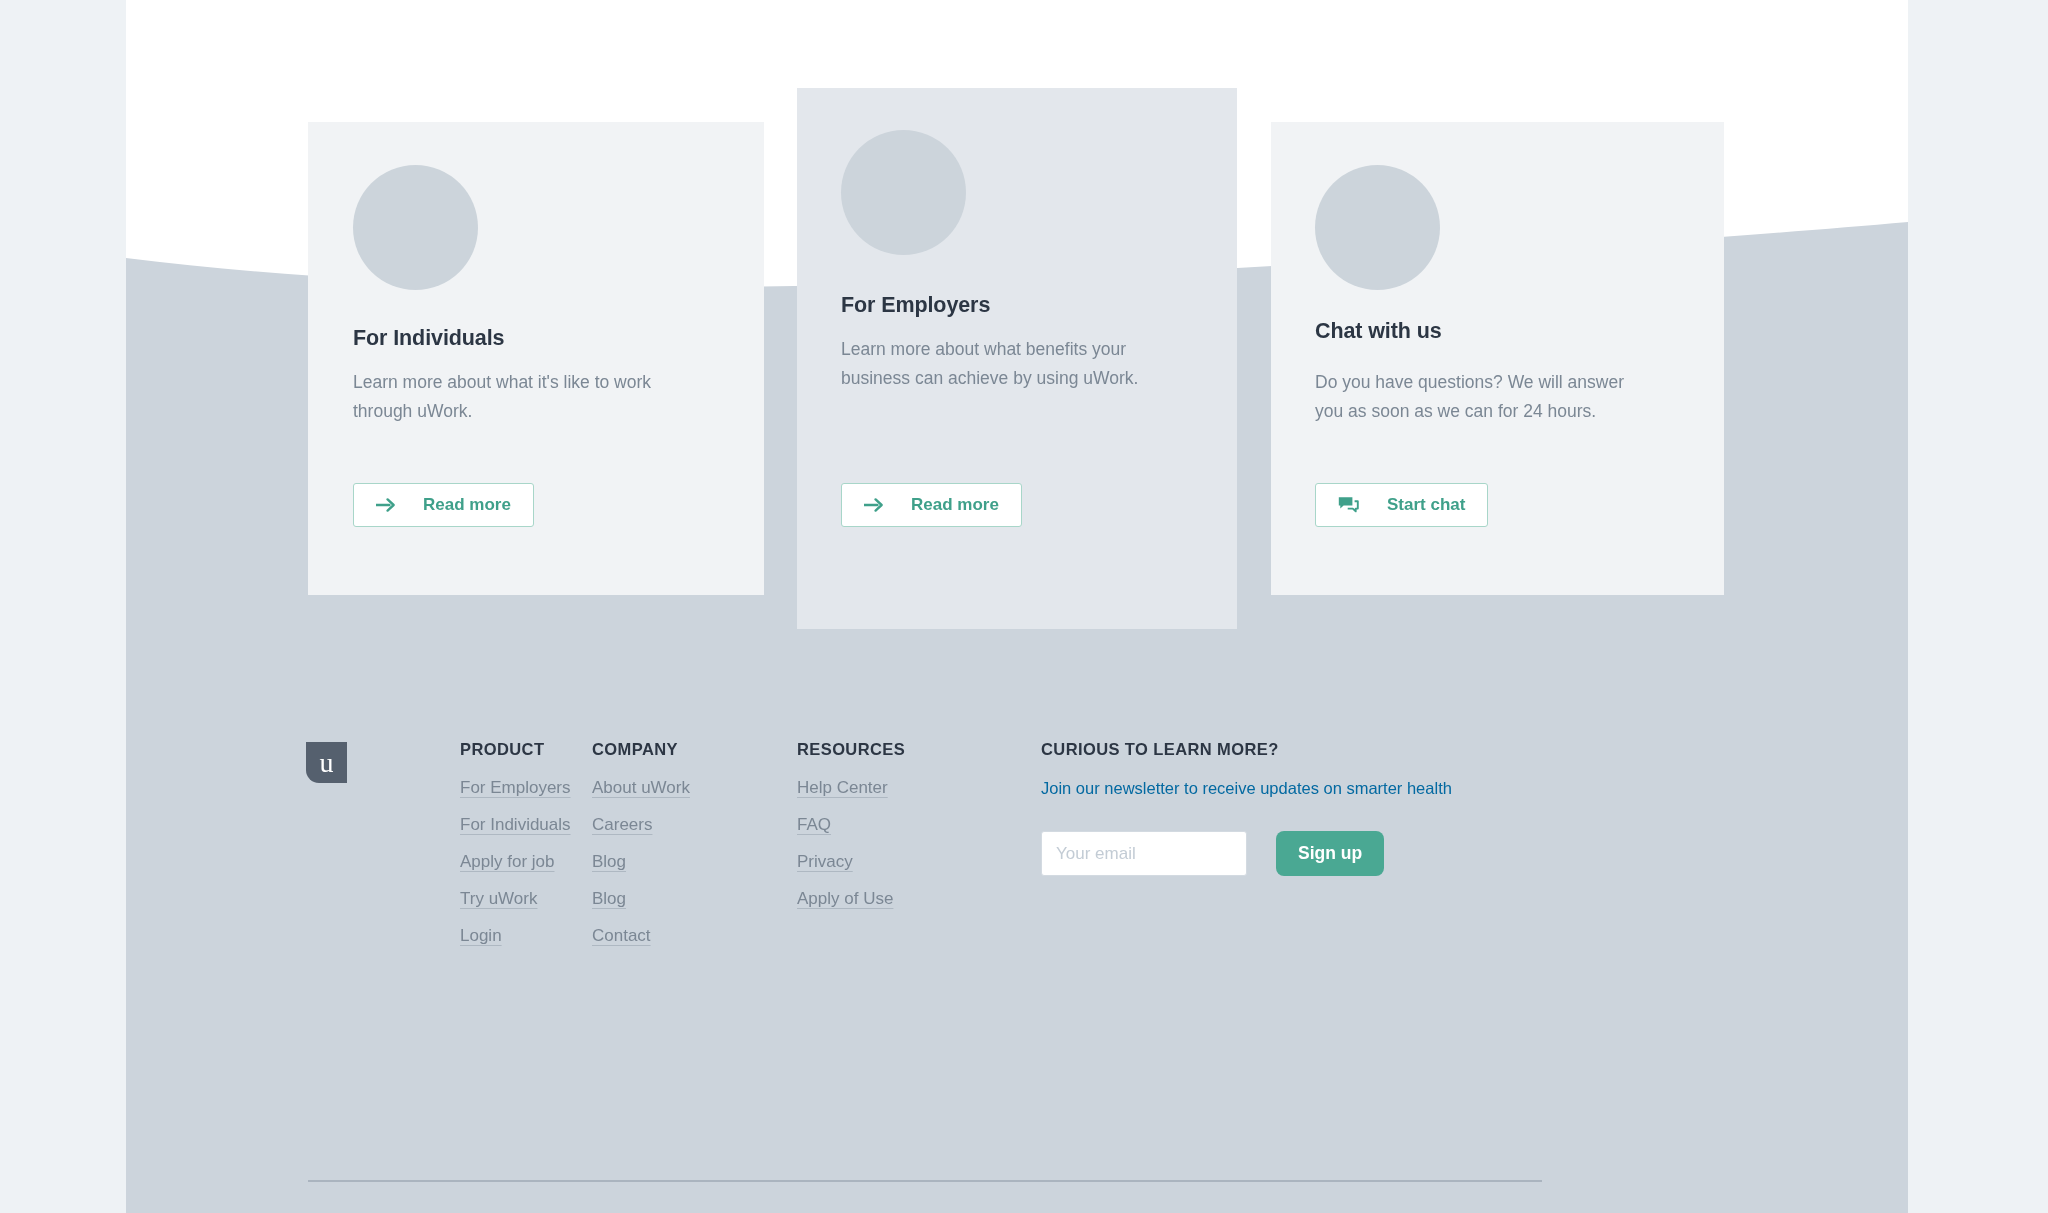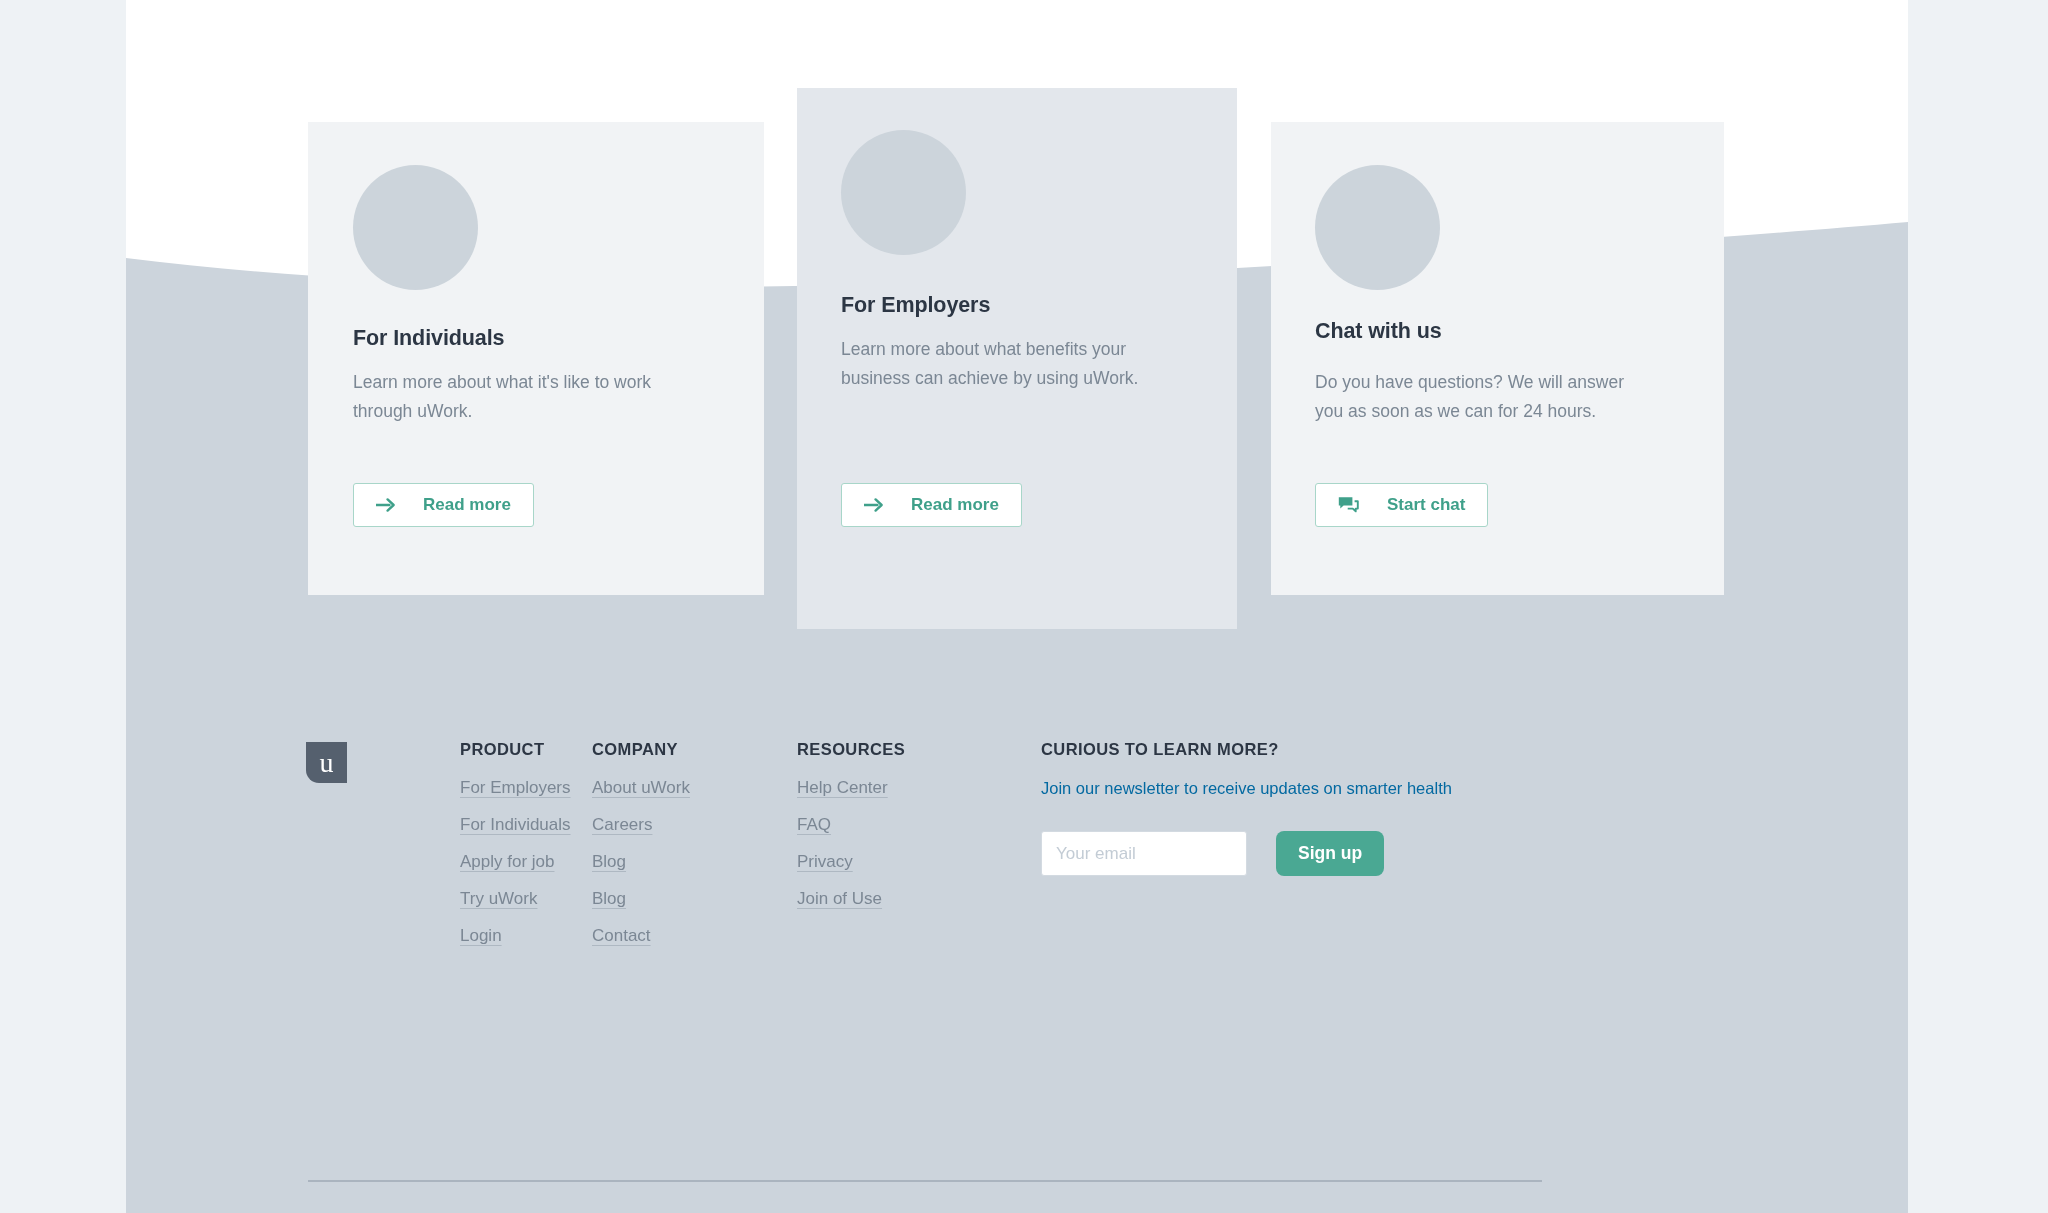--- a/index.html
+++ b/index.html
@@ -254,21 +254,21 @@
       <a class="flink">Blog</a>
       <a class="flink">Blog</a>
       <a class="flink">Contact</a>
     </div>
 
     <div class="fcol" id="col-resources">
       <div class="fcol-title">RESOURCES</div>
       <a class="flink">Help Center</a>
       <a class="flink">FAQ</a>
       <a class="flink">Privacy</a>
-      <a class="flink">Join of Use</a>
+      <a class="flink">Apply of Use</a>
     </div>
 
     <div id="newsletter">
       <div class="fcol-title">CURIOUS TO LEARN MORE?</div>
       <div class="nl-text">Join our newsletter to receive updates on smarter health</div>
       <div class="nl-row">
         <input class="nl-input" type="text" placeholder="Your email" style="">
         <button class="nl-submit">Sign up</button>
       </div>
     </div>

